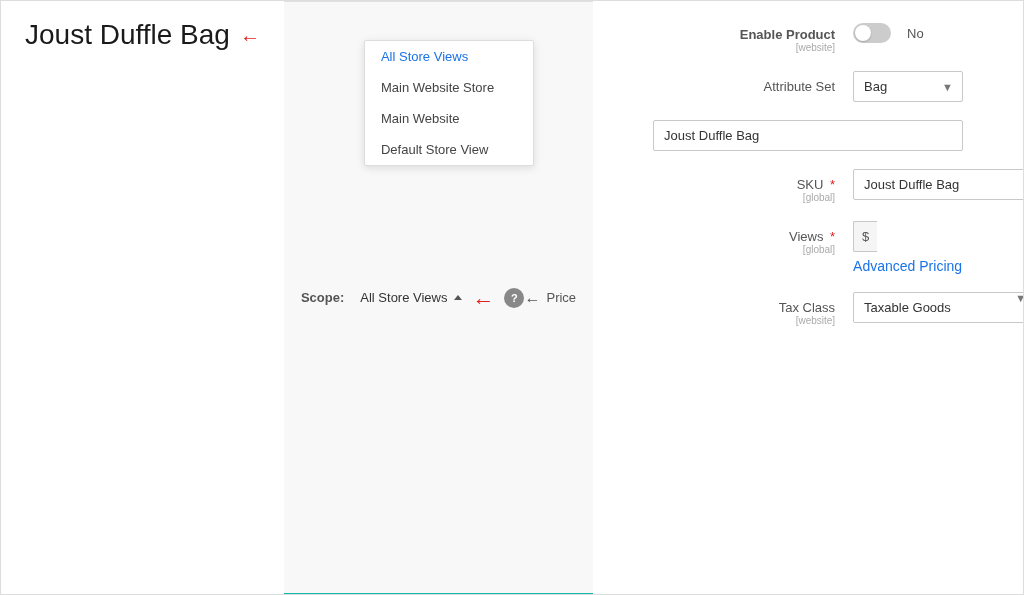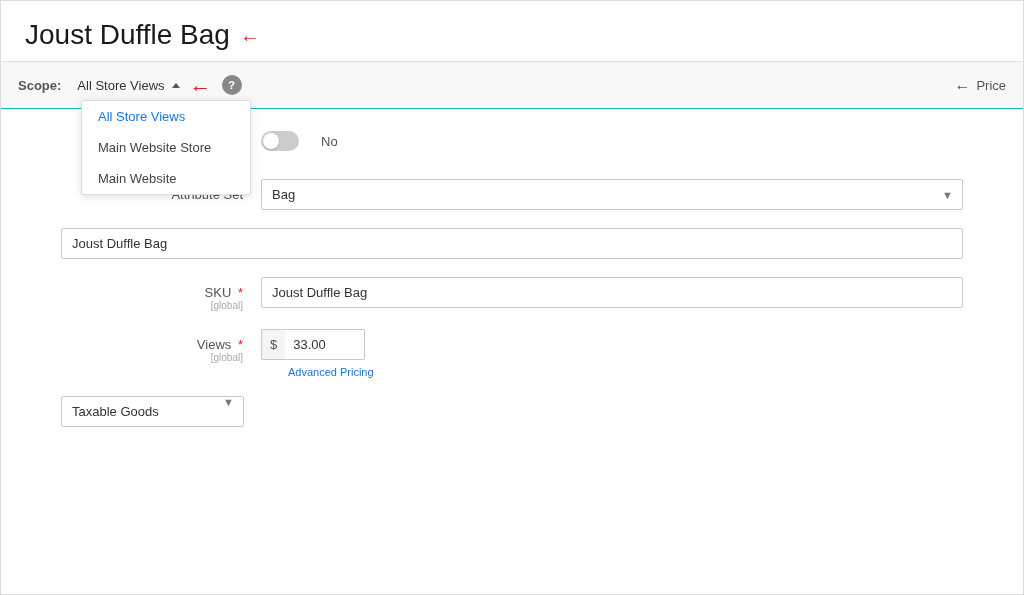--- a/index.html
+++ b/index.html
@@ -11,21 +11,20 @@
       width: 1024px;
       height: 595px;
       overflow: hidden;
     }
     .page-wrapper {
       width: 1024px;
       height: 595px;
       background: #fde047;
       border: 1px solid #ddd;
       display: flex;
-      flex-direction: column;
     }
     .page-header {
       padding: 18px 24px 10px 24px;
       background: #fff;
     }
     .page-title {
       font-size: 28px;
       font-weight: 300;
       color: #1a1a1a;
       display: flex;
@@ -183,21 +182,21 @@
       position: absolute;
       right: 10px;
       pointer-events: none;
       color: #777;
       font-size: 11px;
     }
     
     .toggle-wrapper {
       display: flex;
       align-items: center;
-      gap: 22px;
+      gap: 16px;
       padding-top: 4px;
     }
     .toggle {
       width: 38px;
       height: 20px;
       background: #ccc;
       border-radius: 10px;
       position: relative;
       cursor: pointer;
     }
@@ -238,24 +237,23 @@
       padding: 7px 8px;
       font-size: 13px;
       color: #333;
       width: 80px;
       outline: none;
     }
     .advanced-pricing-link {
       display: block;
       margin-top: 6px;
       color: #1a73e8;
-      font-size: 11px;
+      font-size: 14px;
       cursor: pointer;
       text-decoration: none;
-      margin-left: 27px;
     }
     
     .red-arrow {
       display: inline-block;
       color: #e02020;
       font-size: 20px;
     }
     
     .tax-select-wrapper {
       display: flex;
@@ -299,20 +297,21 @@
         <span class="caret"></span>
       </button>
 
       <span class="red-arrow" style="font-size:22px; margin-left:-6px;">←</span>
       <span class="help-icon">?</span>
 
       <div class="dropdown-menu">
         <div class="dropdown-item active">All Store Views</div>
         <div class="dropdown-item">Main Website Store</div>
         <div class="dropdown-item">Main Website</div>
+        <div class="dropdown-item">Default Store View</div>
       </div>
     </div>
 
     <button class="back-btn">
       <span class="back-arrow">←</span>
       <span>Price</span>
     </button>
   </div>
 
   <div class="form-area">
@@ -357,27 +356,30 @@
 
     <div class="form-row">
       <div class="form-label">
         <span>Views</span>
         <span class="required">*</span>
         <span class="scope-note">[global]</span>
       </div>
       <div>
         <div class="price-input-group">
           <span class="price-prefix">$</span>
-          <input type="text" class="price-input" value="33.00" style="">
         </div>
         <a class="advanced-pricing-link">Advanced Pricing</a>
       </div>
     </div>
 
     <div class="form-row">
+      <div class="form-label">
+        <span>Tax Class</span>
+        <span class="scope-note">[website]</span>
+      </div>
       <div class="tax-select-wrapper">
         <select class="tax-select">
           <option>None</option>
           <option selected="">Taxable Goods</option>
         </select>
         <span class="select-arrow">▼</span>
       </div>
     </div>
 
   </div>

